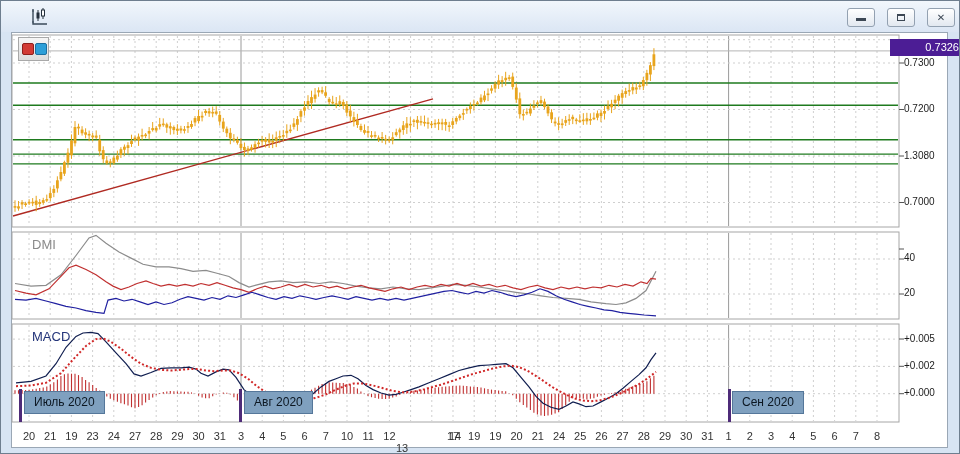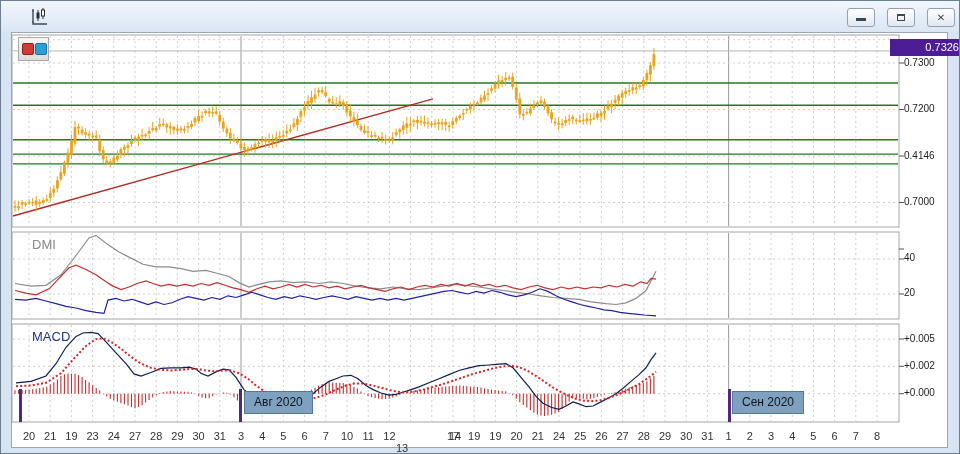--- a/index.html
+++ b/index.html
@@ -772,36 +772,37 @@
   <div class="abs" style="left:11px;top:323px;width:887px;height:98px;"></div>
 
   <div class="toolbox">
     <div class="swatch red"></div>
     <div class="swatch blue"></div>
   </div>
 
   <div class="badge">0.7326</div>
   <div class="plabel" style="top:56px">0.7300</div>
   <div class="plabel" style="top:102px">0.7200</div>
-  <div class="plabel" style="top:149px">0.4146</div>
+  <div class="plabel" style="top:149px">1.3080</div>
   <div class="plabel" style="top:195px">0.7000</div>
 
   <div class="plabel" style="top:251px">40</div>
   <div class="plabel" style="top:286px">20</div>
 
   <div class="plabel" style="top:332px">+0.005</div>
   <div class="plabel" style="top:359px">+0.002</div>
   <div class="plabel" style="top:386px">+0.000</div>
 
   <div class="paneltag" style="left:31px;top:236px;color:#8a8a8a;">DMI</div>
   <div class="paneltag" style="left:31px;top:328px;color:#24357a;">MACD</div>
 
   <div class="purplebar" style="left:18px"></div>
   <div class="purplebar" style="left:238px"></div>
   <div class="purplebar" style="left:727px"></div>
+  <div class="monthbox" style="left:23px">Июль 2020</div>
   <div class="monthbox" style="left:243px">Авг 2020</div>
   <div class="monthbox" style="left:731px">Сен 2020</div>
 
   <div id="xaxis">
       <div class="xlabel" style="left: 28px;">20</div>
       <div class="xlabel" style="left: 49.2px;">21</div>
       <div class="xlabel" style="left: 70.4px;">19</div>
       <div class="xlabel" style="left: 91.6px;">23</div>
       <div class="xlabel" style="left: 112.8px;">24</div>
       <div class="xlabel" style="left: 134px;">27</div>

